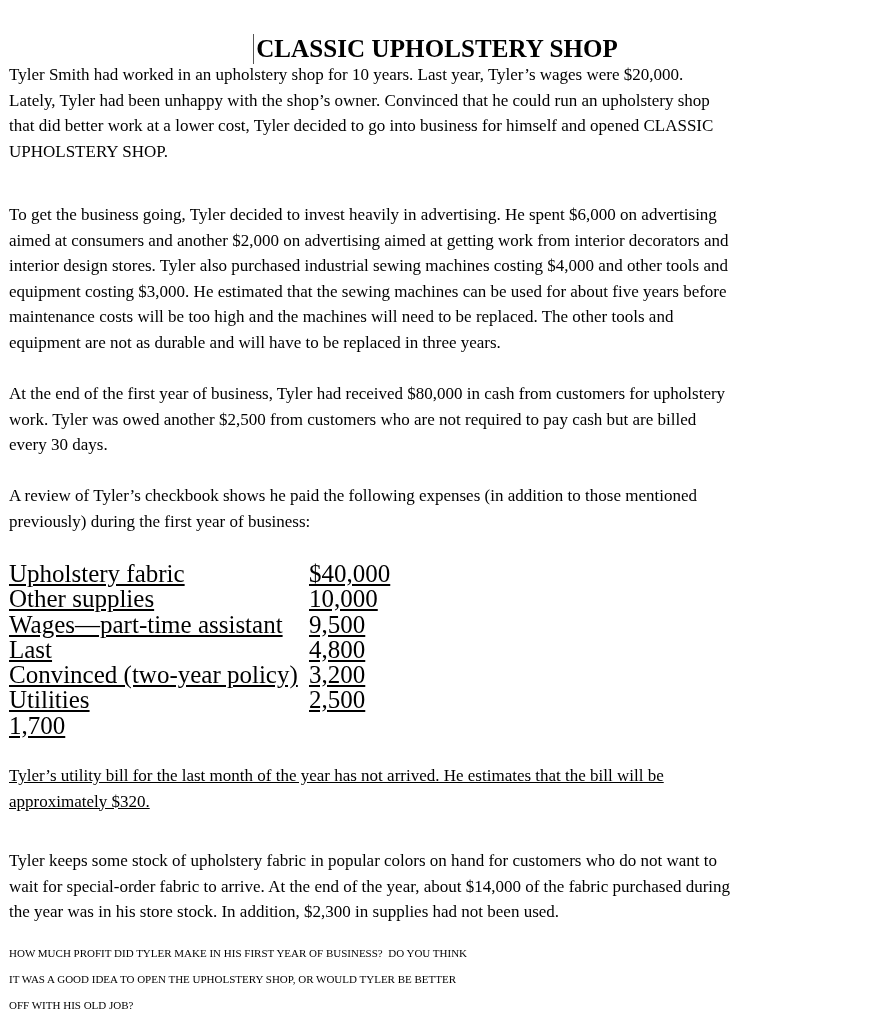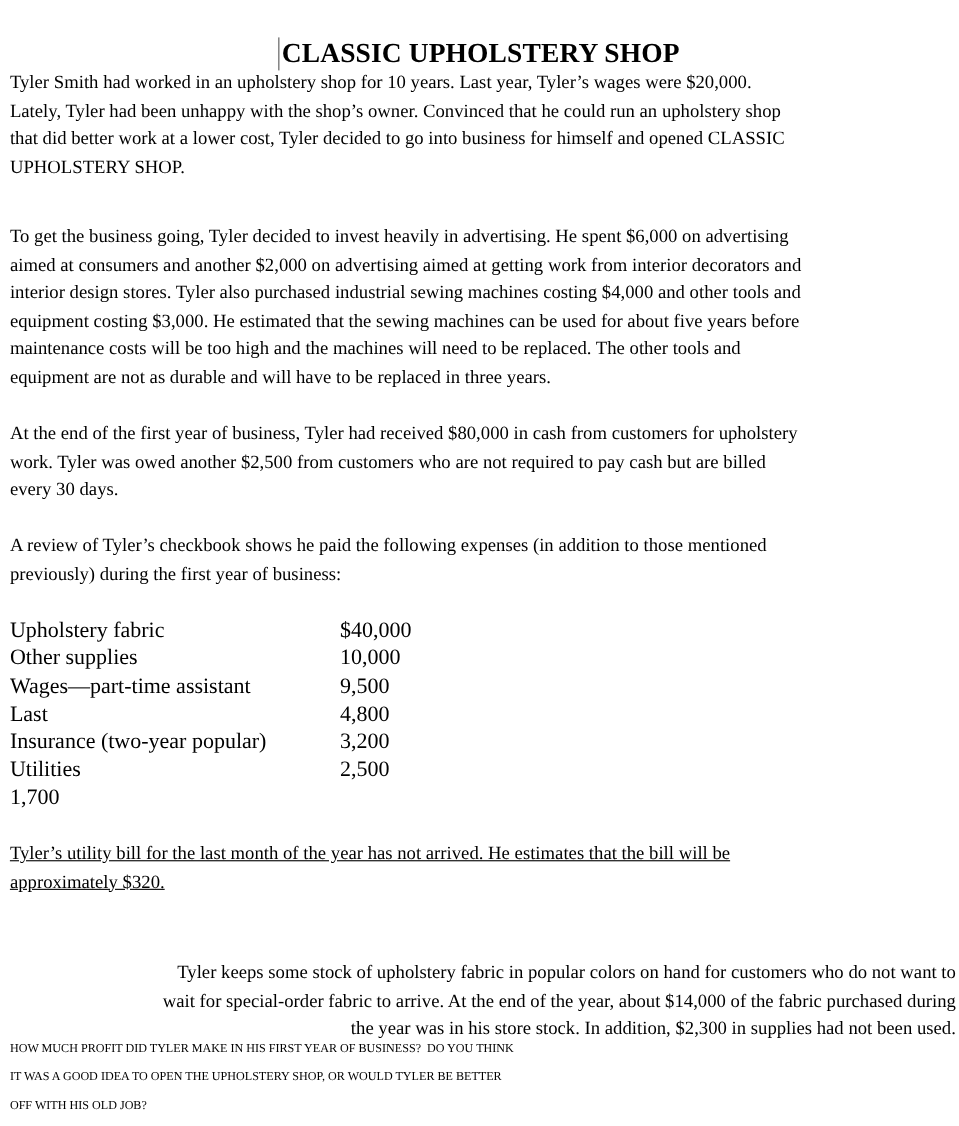--- a/index.html
+++ b/index.html
@@ -57,22 +57,23 @@
       white-space: nowrap;
     }
     .para .line {
       display: block;
     }
     .expenses {
       position: absolute;
       left: 9px;
       top: 561px;
       width: 400px;
-      font-size: 20px;
+      font-size: 25px;
       line-height: 25.3px;
+      text-decoration: underline;
     }
     .expense-row {
       display: flex;
       height: 25.3px;
     }
     .expense-label {
       width: 300px;
       white-space: nowrap;
     }
     .expense-amount {
@@ -142,38 +143,38 @@
     </div>
     <div class="expense-row">
       <span class="expense-label">Wages—part-time assistant</span>
       <span class="expense-amount">9,500</span>
     </div>
     <div class="expense-row">
       <span class="expense-label">Last</span>
       <span class="expense-amount">4,800</span>
     </div>
     <div class="expense-row">
-      <span class="expense-label">Insurance (two-year popular)</span>
+      <span class="expense-label">Convinced (two-year policy)</span>
       <span class="expense-amount">3,200</span>
     </div>
     <div class="expense-row">
       <span class="expense-label">Utilities</span>
       <span class="expense-amount">2,500</span>
     </div>
     <div class="expense-row">
       <span class="expense-amount">1,700</span>
     </div>
   </div>
 
   <p class="para" style="top:763px;text-decoration:underline;">
     <span class="line">Tyler’s utility bill for the last month of the year has not arrived. He estimates that the bill will be</span>
     <span class="line">approximately $320.</span>
   </p>
 
-  <p class="para" style="top:871px;text-align:right;">
+  <p class="para" style="top:848px;">
     <span class="line">Tyler keeps some stock of upholstery fabric in popular colors on hand for customers who do not want to</span>
     <span class="line">wait for special-order fabric to arrive. At the end of the year, about $14,000 of the fabric purchased during</span>
     <span class="line">the year was in his store stock. In addition, $2,300 in supplies had not been used.</span>
   </p>
 
   <div class="question">
     <span class="line" style="white-space:pre;">HOW MUCH PROFIT DID TYLER MAKE IN HIS FIRST YEAR OF BUSINESS?  DO YOU THINK</span>
     <span class="line">IT WAS A GOOD IDEA TO OPEN THE UPHOLSTERY SHOP, OR WOULD TYLER BE BETTER</span>
     <span class="line">OFF WITH HIS OLD JOB?</span>
   </div>

